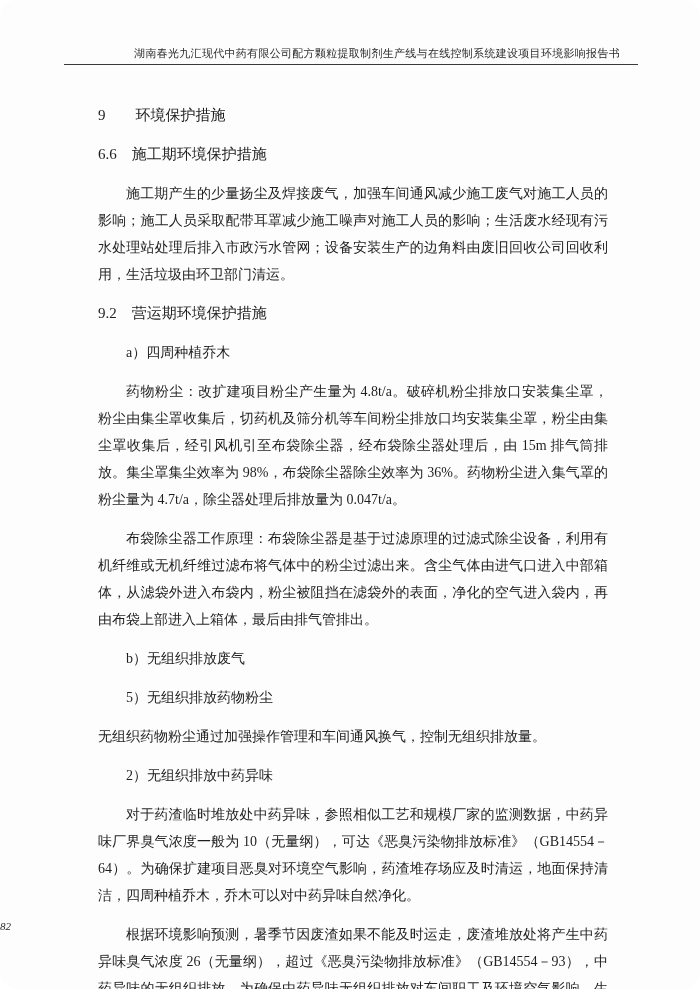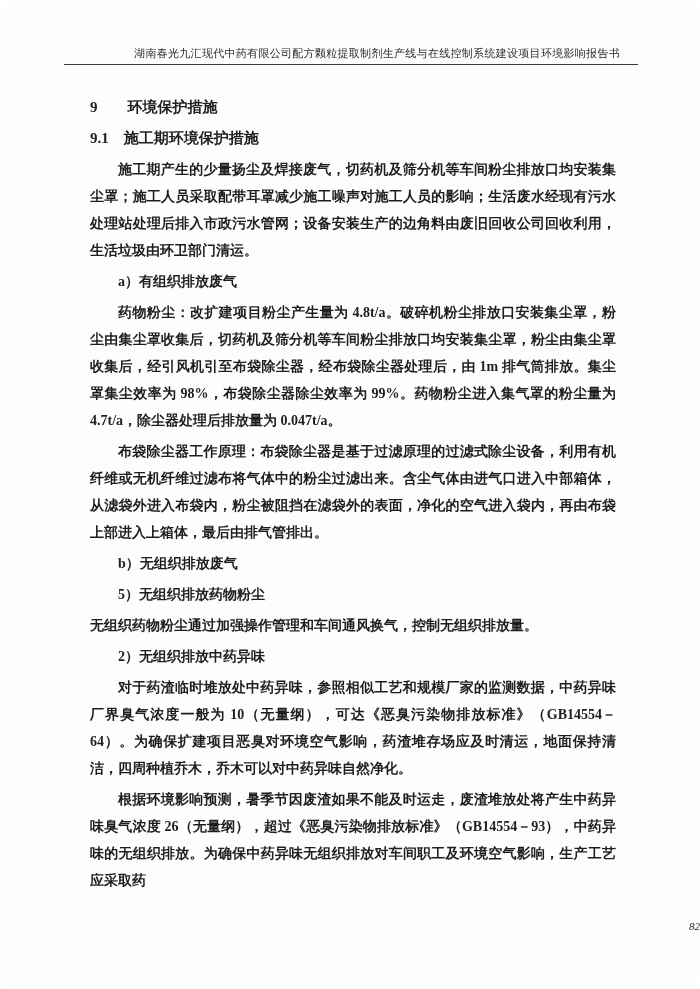--- a/index.html
+++ b/index.html
@@ -39,23 +39,22 @@
     top: 90px;
     left: 86px;
     width: 534px;
     font-size: 14px;
     line-height: 27px;
     text-align: justify;
     text-justify: inter-ideograph;
     text-align-last: left;
   }
   .content p {
-    margin: 4px;
+    margin: 12px;
     padding: 0;
-    font-weight: bold;
   }
   .h1, .h2, .h3 {
     font-size: 15px;
     line-height: 27px;
     white-space: pre-wrap;
   }
   .para {
     text-indent: 2em;
   }
   .item {
@@ -64,40 +63,41 @@
   .flush {
     text-indent: 0;
   }
   .sp-above-sm { margin-top: 3px !important; }
   .sp-above-xs { margin-top: 4px !important; }
   .footer {
     position: absolute;
     top: 920px;
     left: 0;
     right: 0;
-    text-align: right;
+    text-align: left;
     font-size: 11px;
     color: #2a2a2a;
     font-style: italic;
   }
 </style>
 </head>
 <body>
 
 <div class="page">
 
   <div class="header-title">湖南春光九汇现代中药有限公司配方颗粒提取制剂生产线与在线控制系统建设项目环境影响报告书</div>
   <div class="header-rule"></div>
 
   <div class="content">
     <p class="h1">9　　环境保护措施</p>
-    <p class="h2">9.1　施工期环境保护措施</p>
-    <p class="para">施工期产生的少量扬尘及焊接废气，切药机及筛分机等车间粉尘排放口均安装集尘罩；施工人员采取配带耳罩减少施工噪声对施工人员的影响；生活废水经现有污水处理站处理后排入市政污水管网；设备安装生产的边角料由废旧回收公司回收利用，生活垃圾由环卫部门清运。</p>
-    <p class="item">a）有组织排放废气</p>
-    <p class="para">药物粉尘：改扩建项目粉尘产生量为 4.8t/a。破碎机粉尘排放口安装集尘罩，粉尘由集尘罩收集后，切药机及筛分机等车间粉尘排放口均安装集尘罩，粉尘由集尘罩收集后，经引风机引至布袋除尘器，经布袋除尘器处理后，由 1m 排气筒排放。集尘罩集尘效率为 98%，布袋除尘器除尘效率为 99%。药物粉尘进入集气罩的粉尘量为 4.7t/a，除尘器处理后排放量为 0.047t/a。</p>
+    <p class="h2">6.6　施工期环境保护措施</p>
+    <p class="para">施工期产生的少量扬尘及焊接废气，加强车间通风减少施工废气对施工人员的影响；施工人员采取配带耳罩减少施工噪声对施工人员的影响；生活废水经现有污水处理站处理后排入市政污水管网；设备安装生产的边角料由废旧回收公司回收利用，生活垃圾由环卫部门清运。</p>
+    <p class="h2 sp-above-sm">9.2　营运期环境保护措施</p>
+    <p class="item">a）四周种植乔木</p>
+    <p class="para">药物粉尘：改扩建项目粉尘产生量为 4.8t/a。破碎机粉尘排放口安装集尘罩，粉尘由集尘罩收集后，切药机及筛分机等车间粉尘排放口均安装集尘罩，粉尘由集尘罩收集后，经引风机引至布袋除尘器，经布袋除尘器处理后，由 15m 排气筒排放。集尘罩集尘效率为 98%，布袋除尘器除尘效率为 36%。药物粉尘进入集气罩的粉尘量为 4.7t/a，除尘器处理后排放量为 0.047t/a。</p>
     <p class="para">布袋除尘器工作原理：布袋除尘器是基于过滤原理的过滤式除尘设备，利用有机纤维或无机纤维过滤布将气体中的粉尘过滤出来。含尘气体由进气口进入中部箱体，从滤袋外进入布袋内，粉尘被阻挡在滤袋外的表面，净化的空气进入袋内，再由布袋上部进入上箱体，最后由排气管排出。</p>
     <p class="item sp-above-xs">b）无组织排放废气</p>
     <p class="item">5）无组织排放药物粉尘</p>
     <p class="flush">无组织药物粉尘通过加强操作管理和车间通风换气，控制无组织排放量。</p>
     <p class="item">2）无组织排放中药异味</p>
     <p class="para">对于药渣临时堆放处中药异味，参照相似工艺和规模厂家的监测数据，中药异味厂界臭气浓度一般为 10（无量纲），可达《恶臭污染物排放标准》（GB14554－64）。为确保扩建项目恶臭对环境空气影响，药渣堆存场应及时清运，地面保持清洁，四周种植乔木，乔木可以对中药异味自然净化。</p>
     <p class="para">根据环境影响预测，暑季节因废渣如果不能及时运走，废渣堆放处将产生中药异味臭气浓度 26（无量纲），超过《恶臭污染物排放标准》（GB14554－93），中药异味的无组织排放。为确保中药异味无组织排放对车间职工及环境空气影响，生产工艺应采取药</p>
   </div>
 
   <div class="footer">

